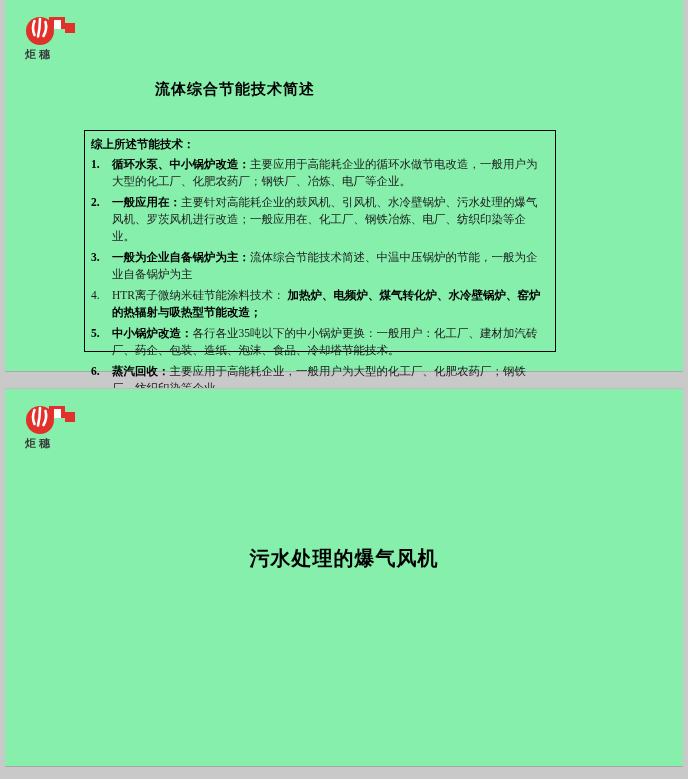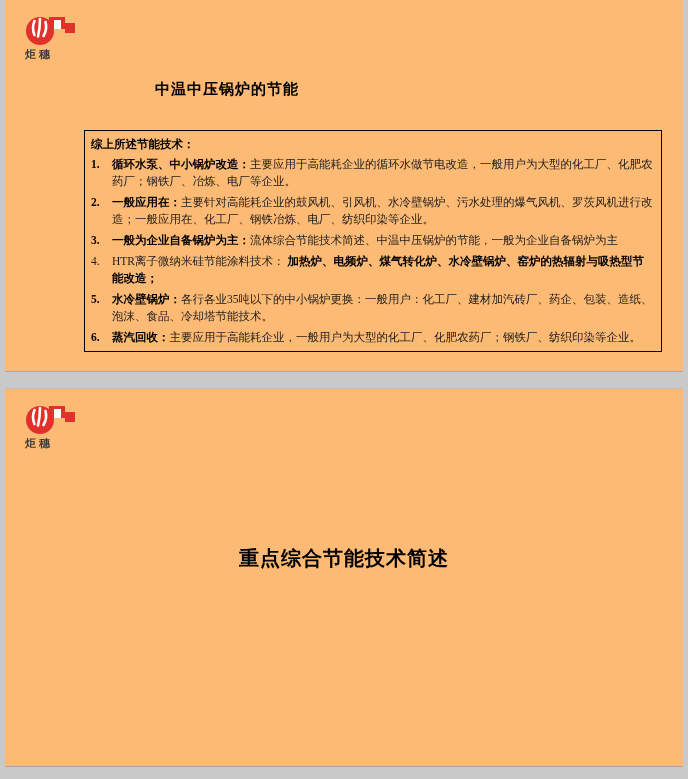--- a/index.html
+++ b/index.html
@@ -2,41 +2,41 @@
 <html><head>
 <meta charset="utf-8">
 <style>
   html,body{margin:0;padding:0;}
   body{
     width:688px;height:779px;position:relative;overflow:hidden;
     background:#c9c9c9;
     font-family:"Liberation Serif",serif;
   }
   .slide{
-    position:absolute;left:5px;width:678px;background:#fdba74;
+    position:absolute;left:5px;width:678px;background:#86efac;
     box-shadow:0 1px 0 #a8a8a8, 0 -1px 0 #bdbdbd;
   }
   #slide1{top:0;height:371px;}
   #slide2{top:389px;height:377px;}
 
   .logo{position:absolute;left:20px;top:12px;width:70px;}
   .logo svg{display:block;}
   .logo-text{
     font-family:"Liberation Sans",sans-serif;
     font-size:11px;font-weight:bold;color:#3a3a3a;
     letter-spacing:3px;margin-top:1px;
   }
 
   .s1-title{
     position:absolute;left:150px;top:80px;margin:0;
     font-size:15px;font-weight:bold;color:#000;letter-spacing:1px;
   }
 
   .content-box{
-    position:absolute;left:79px;top:130px;width:578px;height:222px;
+    position:absolute;left:79px;top:130px;width:472px;height:222px;
     border:1px solid #000;box-sizing:border-box;
     padding:5px 8px 3px 6px;
   }
   .box-header{font-size:11.5px;font-weight:bold;color:#000;margin:0 0 4px 0;line-height:16px;}
   .item{display:flex;font-size:11.5px;line-height:17px;margin-bottom:4px;color:#1c1c1c;}
   .num{flex:0 0 21px;}
   .itext{flex:1;}
   .b{font-weight:bold;color:#000;}
 
   .s2-title{
@@ -54,21 +54,21 @@
       <path d="M9.5 9 Q6.5 16 9.5 23" stroke="#ffffff" stroke-width="2.6" fill="none" stroke-linecap="round"></path>
       <path d="M15 7 Q15 16 13 24.5" stroke="#ffffff" stroke-width="2.6" fill="none" stroke-linecap="round"></path>
       <path d="M20.5 10 Q22.5 17 18.5 24" stroke="#ffffff" stroke-width="2.6" fill="none" stroke-linecap="round"></path>
       <rect class="logo-red" x="24" y="5" width="16" height="12" fill="#E2312A"></rect>
       <rect x="29" y="8" width="7" height="9" fill="#ffffff"></rect>
       <rect class="logo-red" x="40" y="11" width="10" height="10" fill="#E2312A"></rect>
     </svg>
     <div class="logo-text">炬穗</div>
   </div>
 
-  <h1 class="s1-title">中温中压锅炉的节能</h1>
+  <h1 class="s1-title">流体综合节能技术简述</h1>
 
   <div class="content-box">
     <div class="box-header">综上所述节能技术：</div>
     <div id="items">
         <div class="item">
           <span class="num b">1.</span>
           <span class="itext"><span class="b">循环水泵、中小锅炉改造：</span><span>主要应用于高能耗企业的循环水做节电改造，一般用户为大型的化工厂、化肥农药厂；钢铁厂、冶炼、电厂等企业。</span></span>
         </div>
         <div class="item">
           <span class="num b">2.</span>
@@ -77,21 +77,21 @@
         <div class="item">
           <span class="num b">3.</span>
           <span class="itext"><span class="b">一般为企业自备锅炉为主：</span><span>流体综合节能技术简述、中温中压锅炉的节能，一般为企业自备锅炉为主</span></span>
         </div>
         <div class="item">
           <span class="num">4.</span>
           <span class="itext"><span>HTR离子微纳米硅节能涂料技术： </span><span class="b">加热炉、电频炉、煤气转化炉、水冷壁锅炉、窑炉的热辐射与吸热型节能改造；</span></span>
         </div>
         <div class="item">
           <span class="num b">5.</span>
-          <span class="itext"><span class="b">水冷壁锅炉：</span><span>各行各业35吨以下的中小锅炉更换：一般用户：化工厂、建材加汽砖厂、药企、包装、造纸、泡沫、食品、冷却塔节能技术。</span></span>
+          <span class="itext"><span class="b">中小锅炉改造：</span><span>各行各业35吨以下的中小锅炉更换：一般用户：化工厂、建材加汽砖厂、药企、包装、造纸、泡沫、食品、冷却塔节能技术。</span></span>
         </div>
         <div class="item">
           <span class="num b">6.</span>
           <span class="itext"><span class="b">蒸汽回收：</span><span>主要应用于高能耗企业，一般用户为大型的化工厂、化肥农药厂；钢铁厂、纺织印染等企业。</span></span>
         </div>
       </div>
   </div>
 </section>
 
 <section class="slide" id="slide2">
@@ -101,14 +101,14 @@
       <path d="M9.5 9 Q6.5 16 9.5 23" stroke="#ffffff" stroke-width="2.6" fill="none" stroke-linecap="round"></path>
       <path d="M15 7 Q15 16 13 24.5" stroke="#ffffff" stroke-width="2.6" fill="none" stroke-linecap="round"></path>
       <path d="M20.5 10 Q22.5 17 18.5 24" stroke="#ffffff" stroke-width="2.6" fill="none" stroke-linecap="round"></path>
       <rect class="logo-red" x="24" y="5" width="16" height="12" fill="#E2312A"></rect>
       <rect x="29" y="8" width="7" height="9" fill="#ffffff"></rect>
       <rect class="logo-red" x="40" y="11" width="10" height="10" fill="#E2312A"></rect>
     </svg>
     <div class="logo-text">炬穗</div>
   </div>
 
-  <h1 class="s2-title">重点综合节能技术简述</h1>
+  <h1 class="s2-title">污水处理的爆气风机</h1>
 </section>
 
 </body></html>

